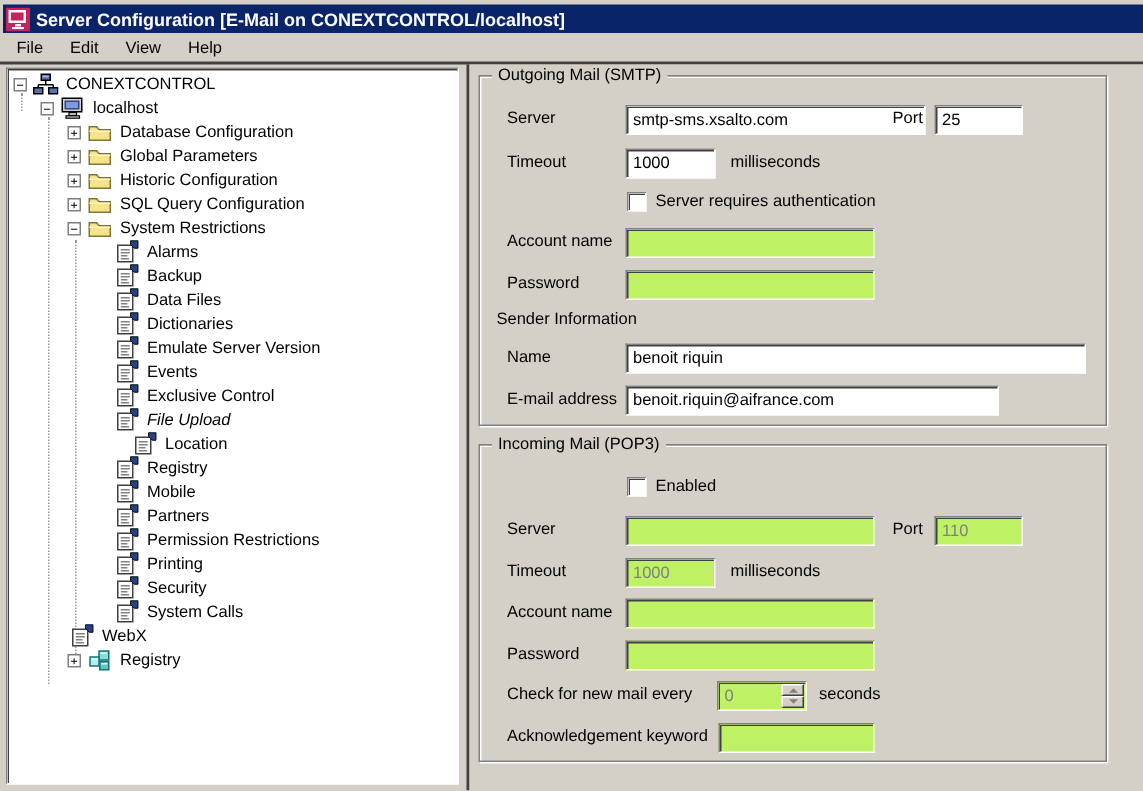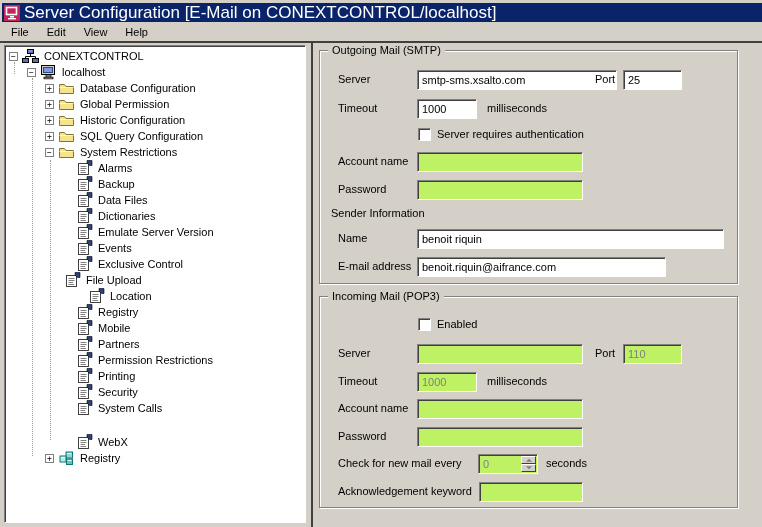--- a/index.html
+++ b/index.html
@@ -8,21 +8,21 @@
     background:#D4D0C8;
     font-family:"Liberation Sans",sans-serif;font-size:11px;color:#000;
     -webkit-font-smoothing:none;
   }
   
   .titlebar{
     position:absolute;left:2px;top:3px;right:0;height:19px;
     background:#0A246A;color:#fff;display:flex;align-items:center;gap:4px;
     padding-left:2px;box-sizing:border-box;
   }
-  .titlebar .title{font-weight:normal;font-size:17px;white-space:nowrap;}
+  .titlebar .title{font-weight:bold;font-size:12px;white-space:nowrap;}
   .title-icon{width:16px;height:16px;flex:none;display:block;}
   .menubar{
     position:absolute;left:2px;top:23px;right:0;height:18px;
     display:flex;align-items:center;background:#D4D0C8;
   }
   .menu-item{padding:2px 9px;cursor:default;}
   .client-sep{position:absolute;left:0;top:41px;right:0;height:2px;background:#404040;}
   
   .tree-panel{
     position:absolute;left:4px;top:45px;width:302px;bottom:4px;
@@ -140,21 +140,21 @@
         <span class="tree-label">Database Configuration</span>
       </div>
       <div class="tree-row" style="padding-left: 40px;">
         <span class="expand-box">+</span>
         <span class="tree-icon">
           <svg width="17" height="16" viewBox="0 0 17 16">
             <path d="M1.5 13.5v-9h5l1.5 2h7.5v7z" fill="#F7E48A" stroke="#847339"></path>
             <path d="M1.5 7.5h14" stroke="#fdf6c8"></path>
           </svg>
         </span>
-        <span class="tree-label">Global Permission</span>
+        <span class="tree-label">Global Parameters</span>
       </div>
       <div class="tree-row" style="padding-left: 40px;">
         <span class="expand-box">+</span>
         <span class="tree-icon">
           <svg width="17" height="16" viewBox="0 0 17 16">
             <path d="M1.5 13.5v-9h5l1.5 2h7.5v7z" fill="#F7E48A" stroke="#847339"></path>
             <path d="M1.5 7.5h14" stroke="#fdf6c8"></path>
           </svg>
         </span>
         <span class="tree-label">Historic Configuration</span>
@@ -249,21 +249,21 @@
         <span class="expand-spacer"></span>
         <span class="tree-icon">
           <svg width="17" height="16" viewBox="0 0 17 16">
             <rect x="2.5" y="3.5" width="10" height="11" fill="#fff" stroke="#404040"></rect>
             <path d="M4.5 6.5h6M4.5 8.5h6M4.5 10.5h4.5M4.5 12.5h5.5" stroke="#808080"></path>
             <path d="M11 0.5h5v5h-2.5l-2.5-2.5z" fill="#27408B" stroke="#000" stroke-width="0.6"></path>
           </svg>
         </span>
         <span class="tree-label">Exclusive Control</span>
       </div>
-      <div class="tree-row" style="padding-left: 46px;">
+      <div class="tree-row" style="padding-left: 58px; font-style: italic;">
         <span class="expand-spacer"></span>
         <span class="tree-icon">
           <svg width="17" height="16" viewBox="0 0 17 16">
             <rect x="2.5" y="3.5" width="10" height="11" fill="#fff" stroke="#404040"></rect>
             <path d="M4.5 6.5h6M4.5 8.5h6M4.5 10.5h4.5M4.5 12.5h5.5" stroke="#808080"></path>
             <path d="M11 0.5h5v5h-2.5l-2.5-2.5z" fill="#27408B" stroke="#000" stroke-width="0.6"></path>
           </svg>
         </span>
         <span class="tree-label">File Upload</span>
       </div>
@@ -348,21 +348,21 @@
         <span class="expand-spacer"></span>
         <span class="tree-icon">
           <svg width="17" height="16" viewBox="0 0 17 16">
             <rect x="2.5" y="3.5" width="10" height="11" fill="#fff" stroke="#404040"></rect>
             <path d="M4.5 6.5h6M4.5 8.5h6M4.5 10.5h4.5M4.5 12.5h5.5" stroke="#808080"></path>
             <path d="M11 0.5h5v5h-2.5l-2.5-2.5z" fill="#27408B" stroke="#000" stroke-width="0.6"></path>
           </svg>
         </span>
         <span class="tree-label">System Calls</span>
       </div>
-      <div class="tree-row" style="padding-left: 58px; margin-top: 18px;">
+      <div class="tree-row" style="padding-left: 28px;">
         <span class="expand-spacer"></span>
         <span class="tree-icon">
           <svg width="17" height="16" viewBox="0 0 17 16">
             <rect x="2.5" y="3.5" width="10" height="11" fill="#fff" stroke="#404040"></rect>
             <path d="M4.5 6.5h6M4.5 8.5h6M4.5 10.5h4.5M4.5 12.5h5.5" stroke="#808080"></path>
             <path d="M11 0.5h5v5h-2.5l-2.5-2.5z" fill="#27408B" stroke="#000" stroke-width="0.6"></path>
           </svg>
         </span>
         <span class="tree-label">WebX</span>
       </div>

